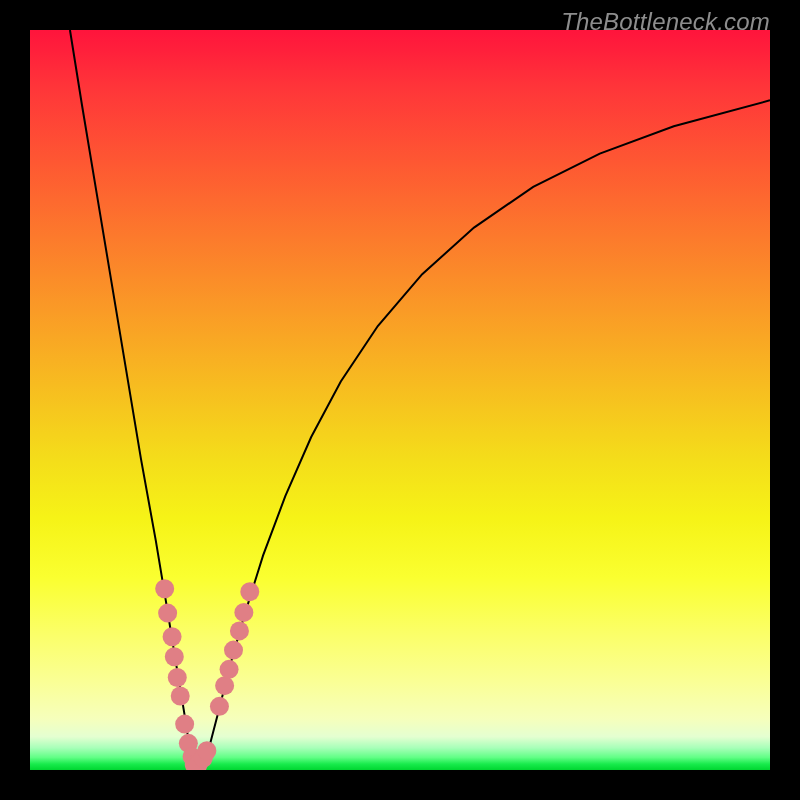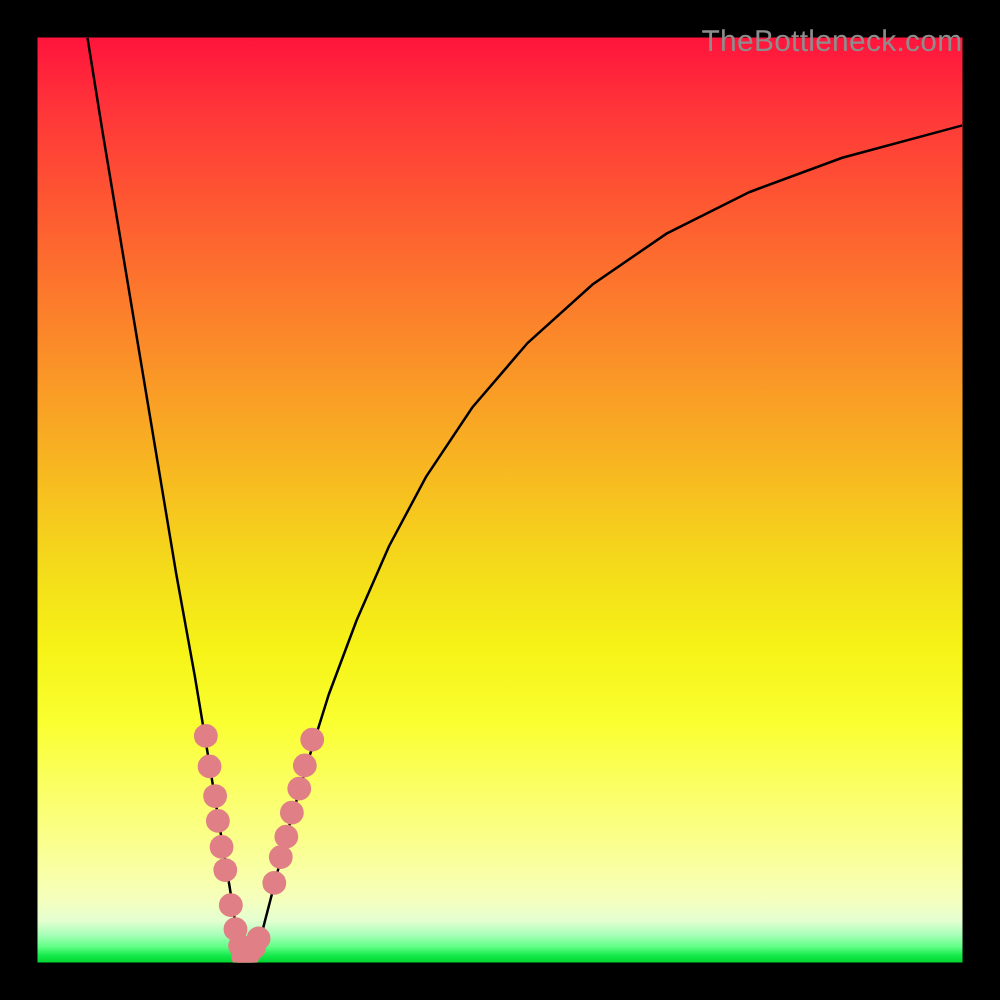--- a/index.html
+++ b/index.html
@@ -63,26 +63,27 @@
     stroke: #000;
     stroke-width: 2;
   }
 
   .marker {
     fill: #e07f85;
   }
 
   .watermark {
     position: absolute;
-    top: 20px;
+    top: 8px;
     right: 30px;
     font-size: 24px;
     font-weight: 400;
     color: #8d8d8d;
     letter-spacing: 0.2px;
+    font-style: italic;
   }
 </style>
 </head>
 <body>
 
 <div class="frame">
 
   <div class="plot-area">
 
     <svg class="curve-svg" viewBox="0 0 740 740" preserveAspectRatio="none">

